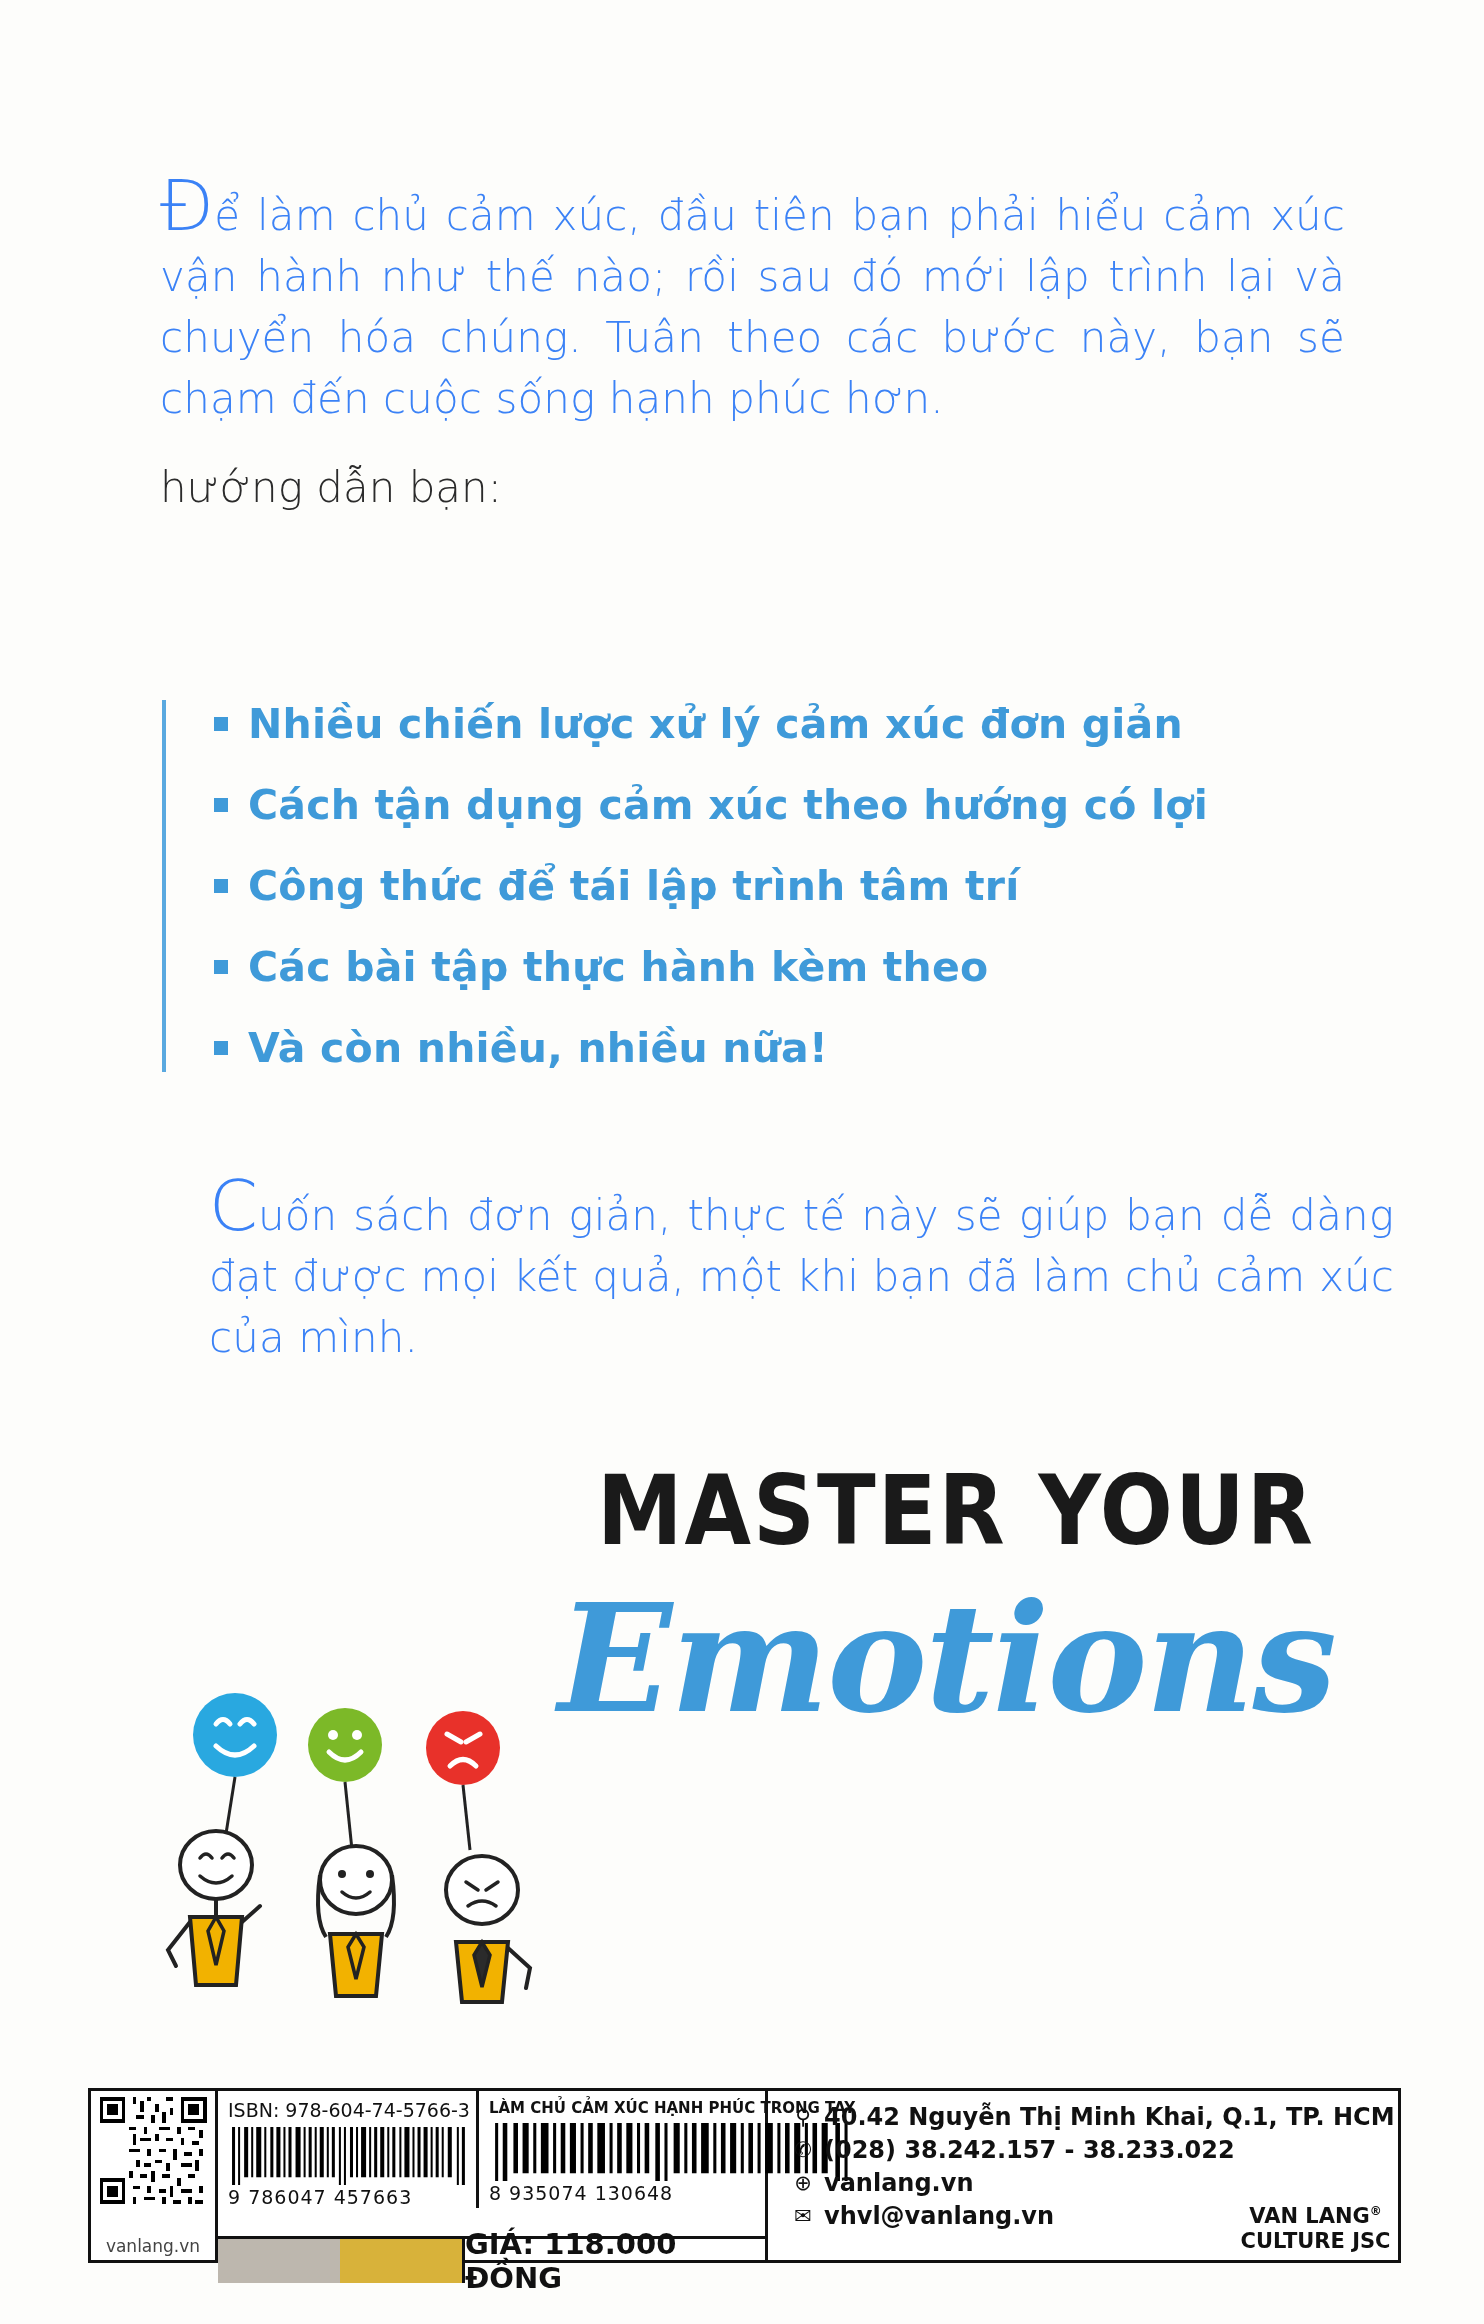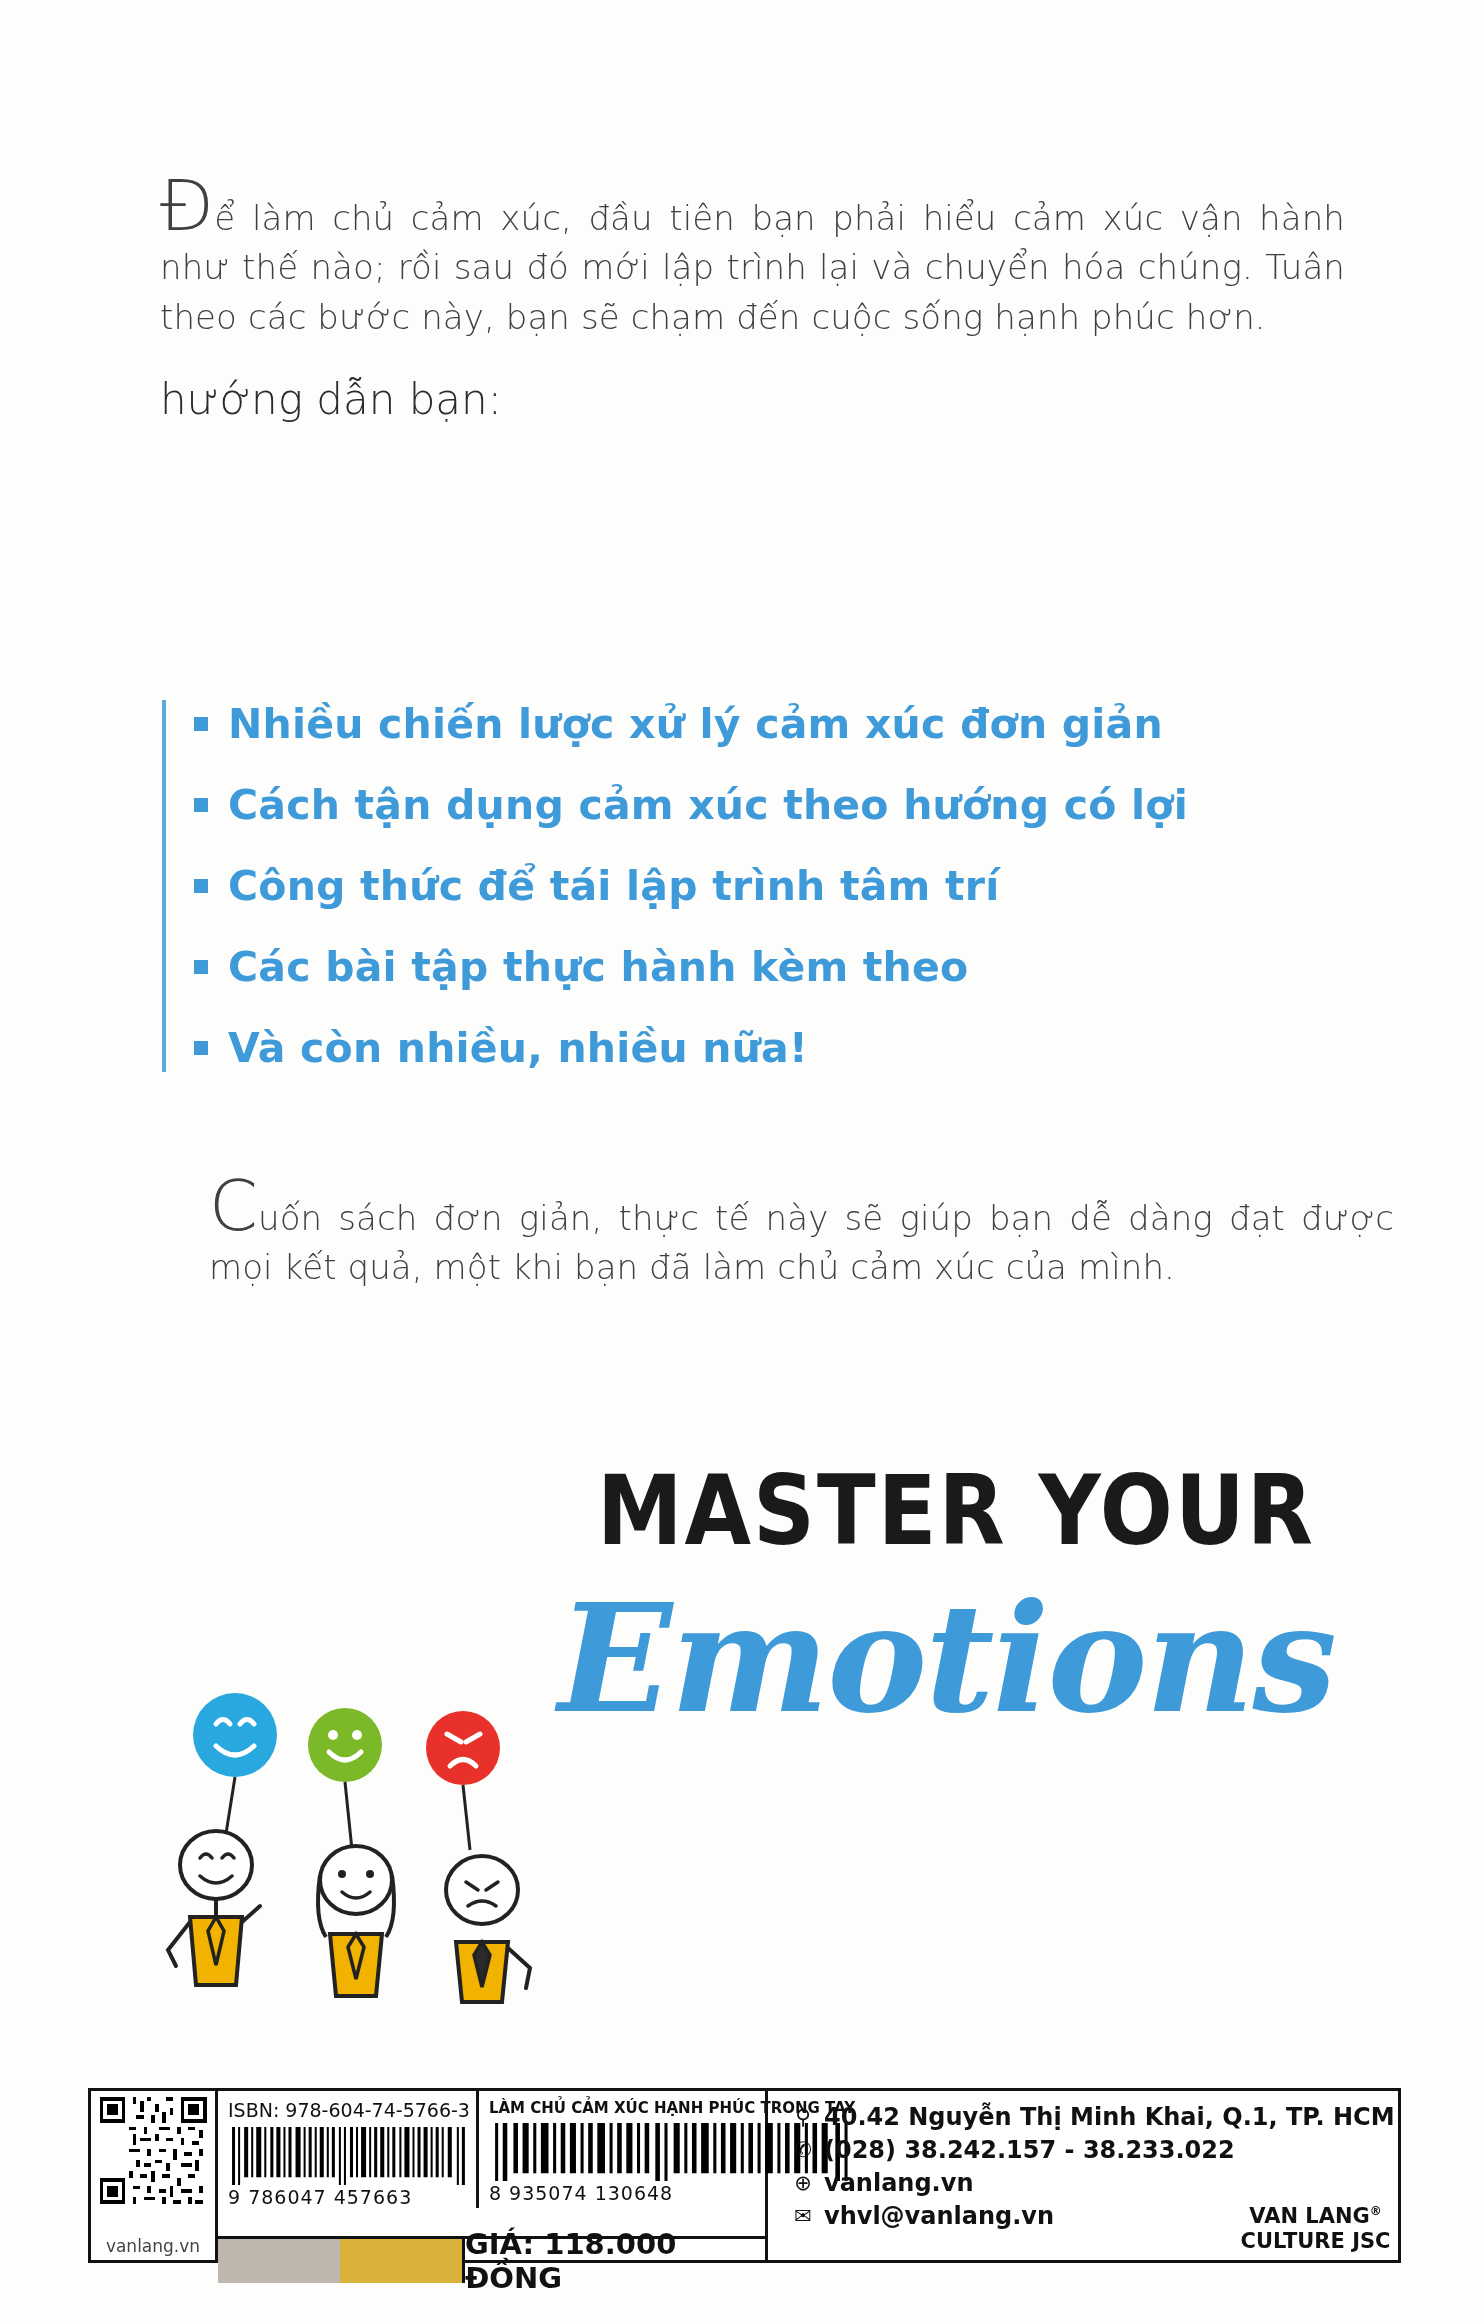--- a/index.html
+++ b/index.html
@@ -25,23 +25,23 @@
   }
 
   
   .body-block {
     position: absolute;
     left: 160px;
     top: 175px;
     width: 1185px;
   }
   .para {
-    font-size: 34px;
+    font-size: 42px;
     line-height: 1.45;
-    color: #404040;
+    color: #3b82f6;
     text-align: justify;
     margin: 0 0 28px 0;
     font-family: "DejaVu Sans", sans-serif;
     font-weight: 300;
     letter-spacing: 0.1px;
   }
   .para.first::first-letter {
     font-size: 70px;
     line-height: 0.9;
   }
@@ -75,21 +75,21 @@
     width: 1160px;
     border-left: 4px solid #5aa9e0;
     padding-left: 0;
     margin: 0;
     list-style: none;
   }
   .bullets li {
     display: flex;
     align-items: center;
     margin: 0 0 33px 0;
-    padding-left: 28px;
+    padding-left: 48px;
   }
   .bullets li:last-child { margin-bottom: 0; }
   .sq {
     width: 14px;
     height: 14px;
     background: #3f9ad9;
     flex: 0 0 auto;
     margin-right: 20px;
     display: inline-block;
   }

